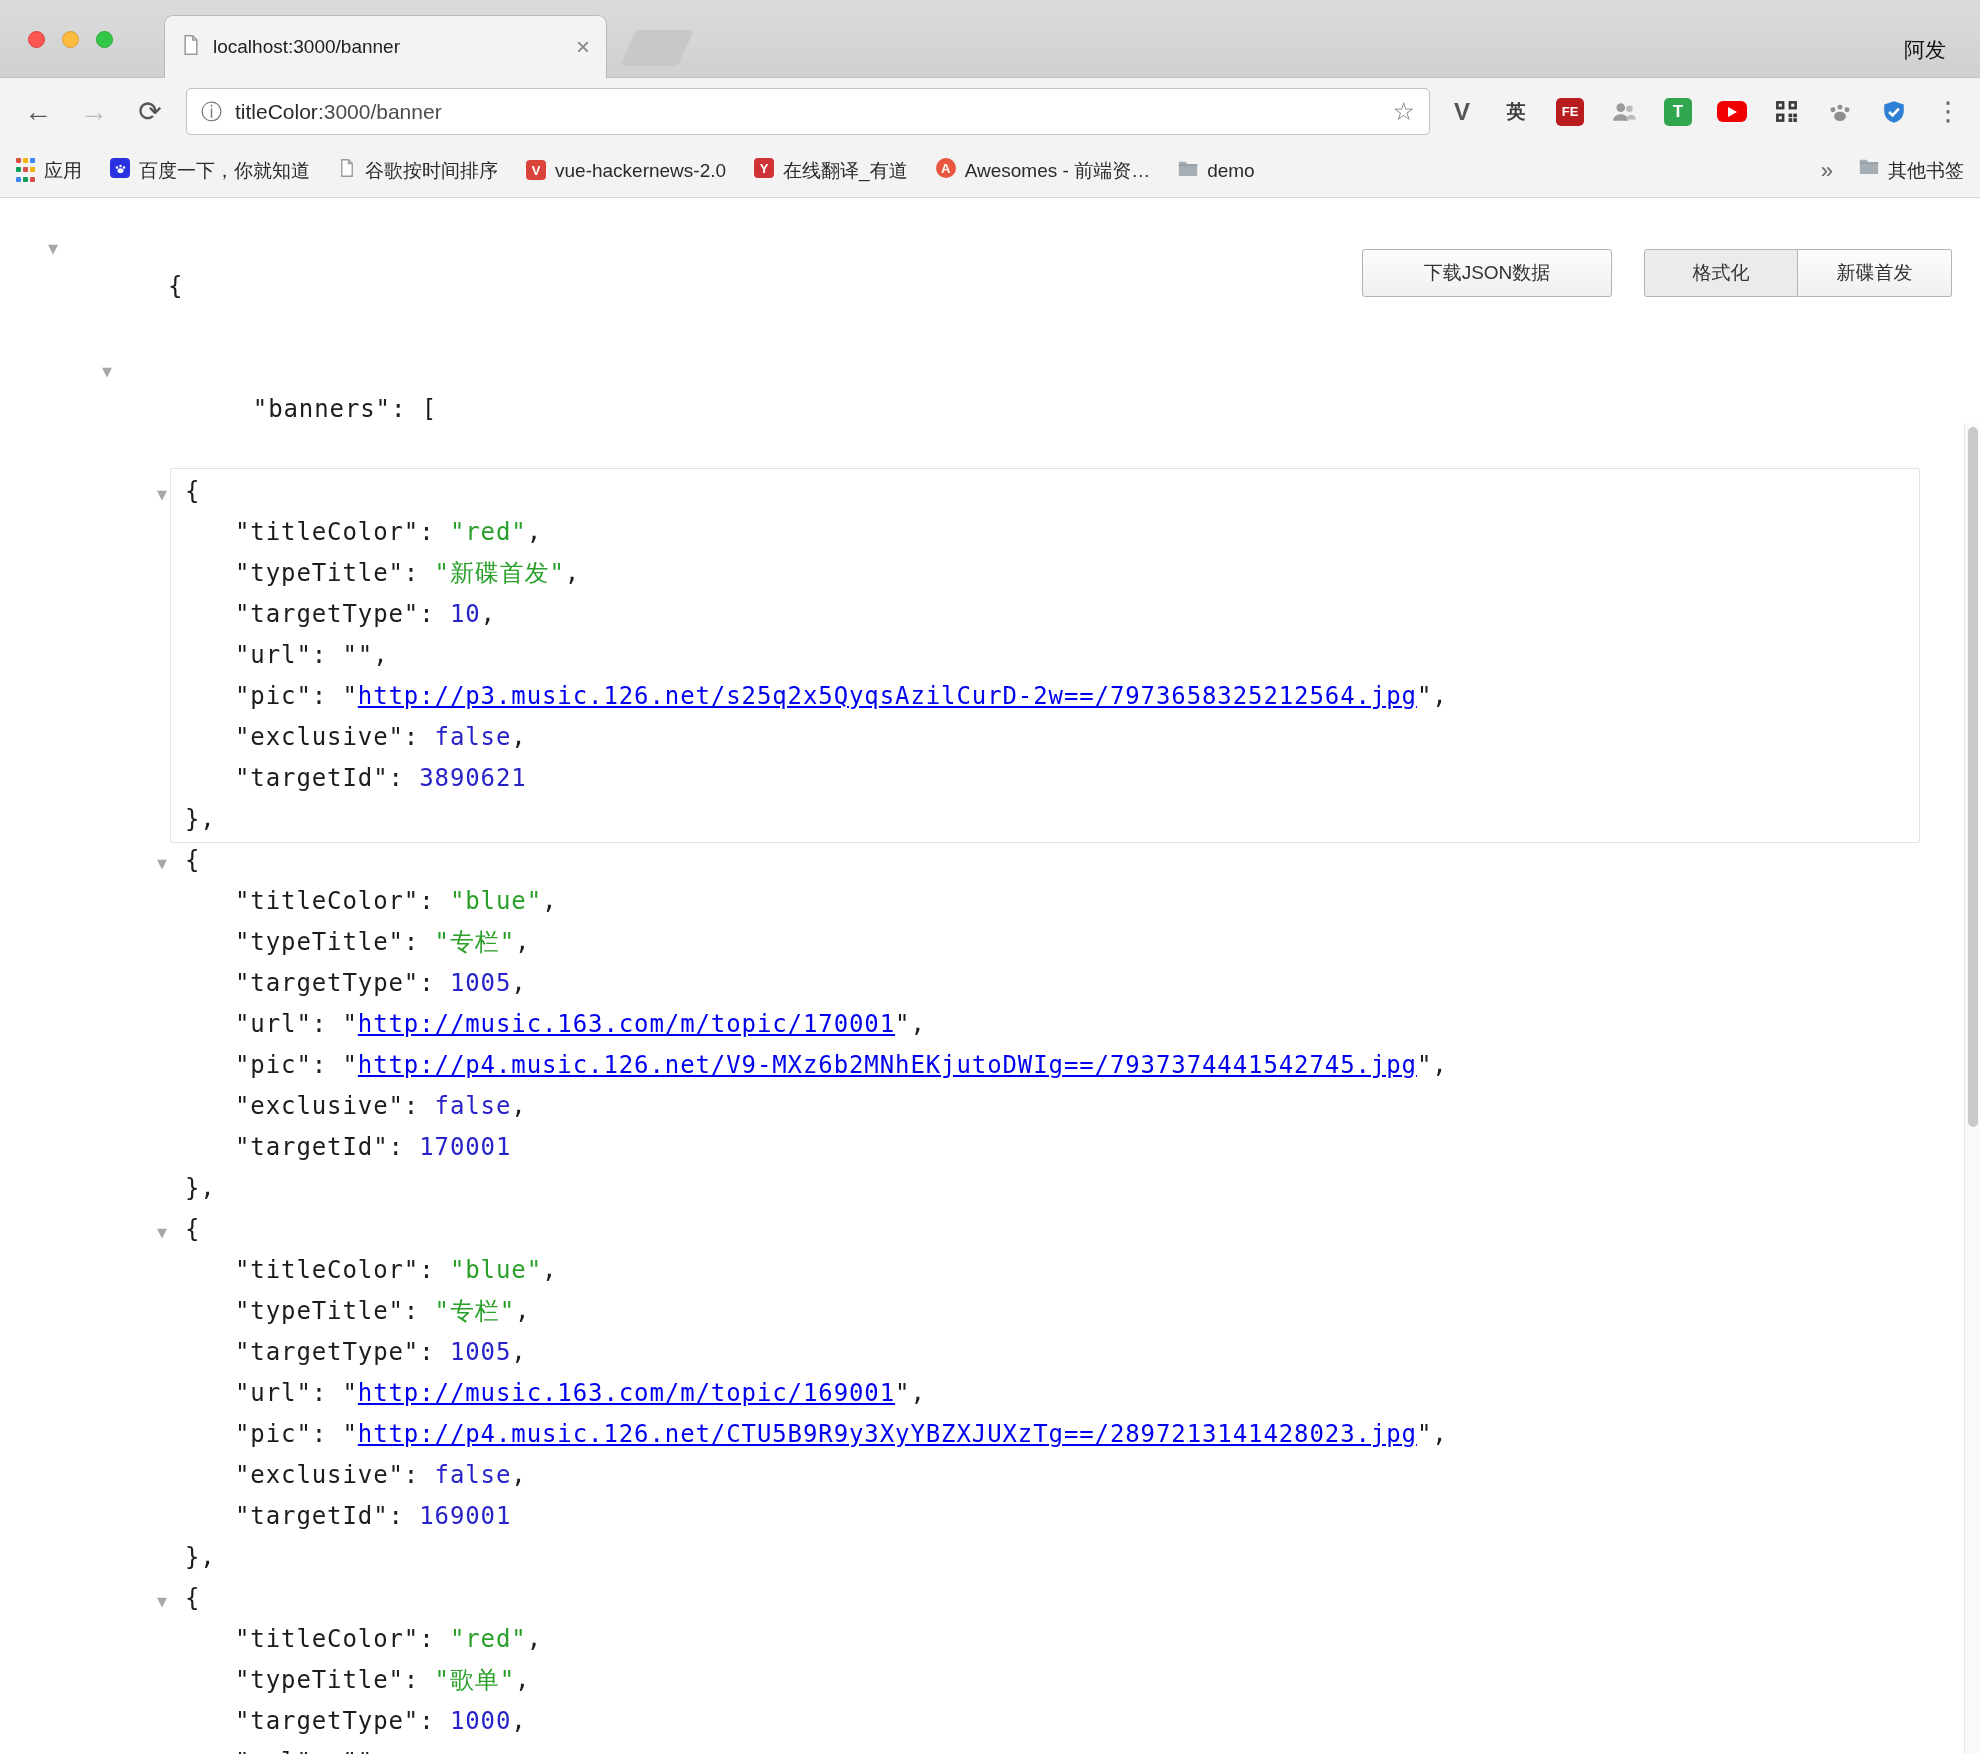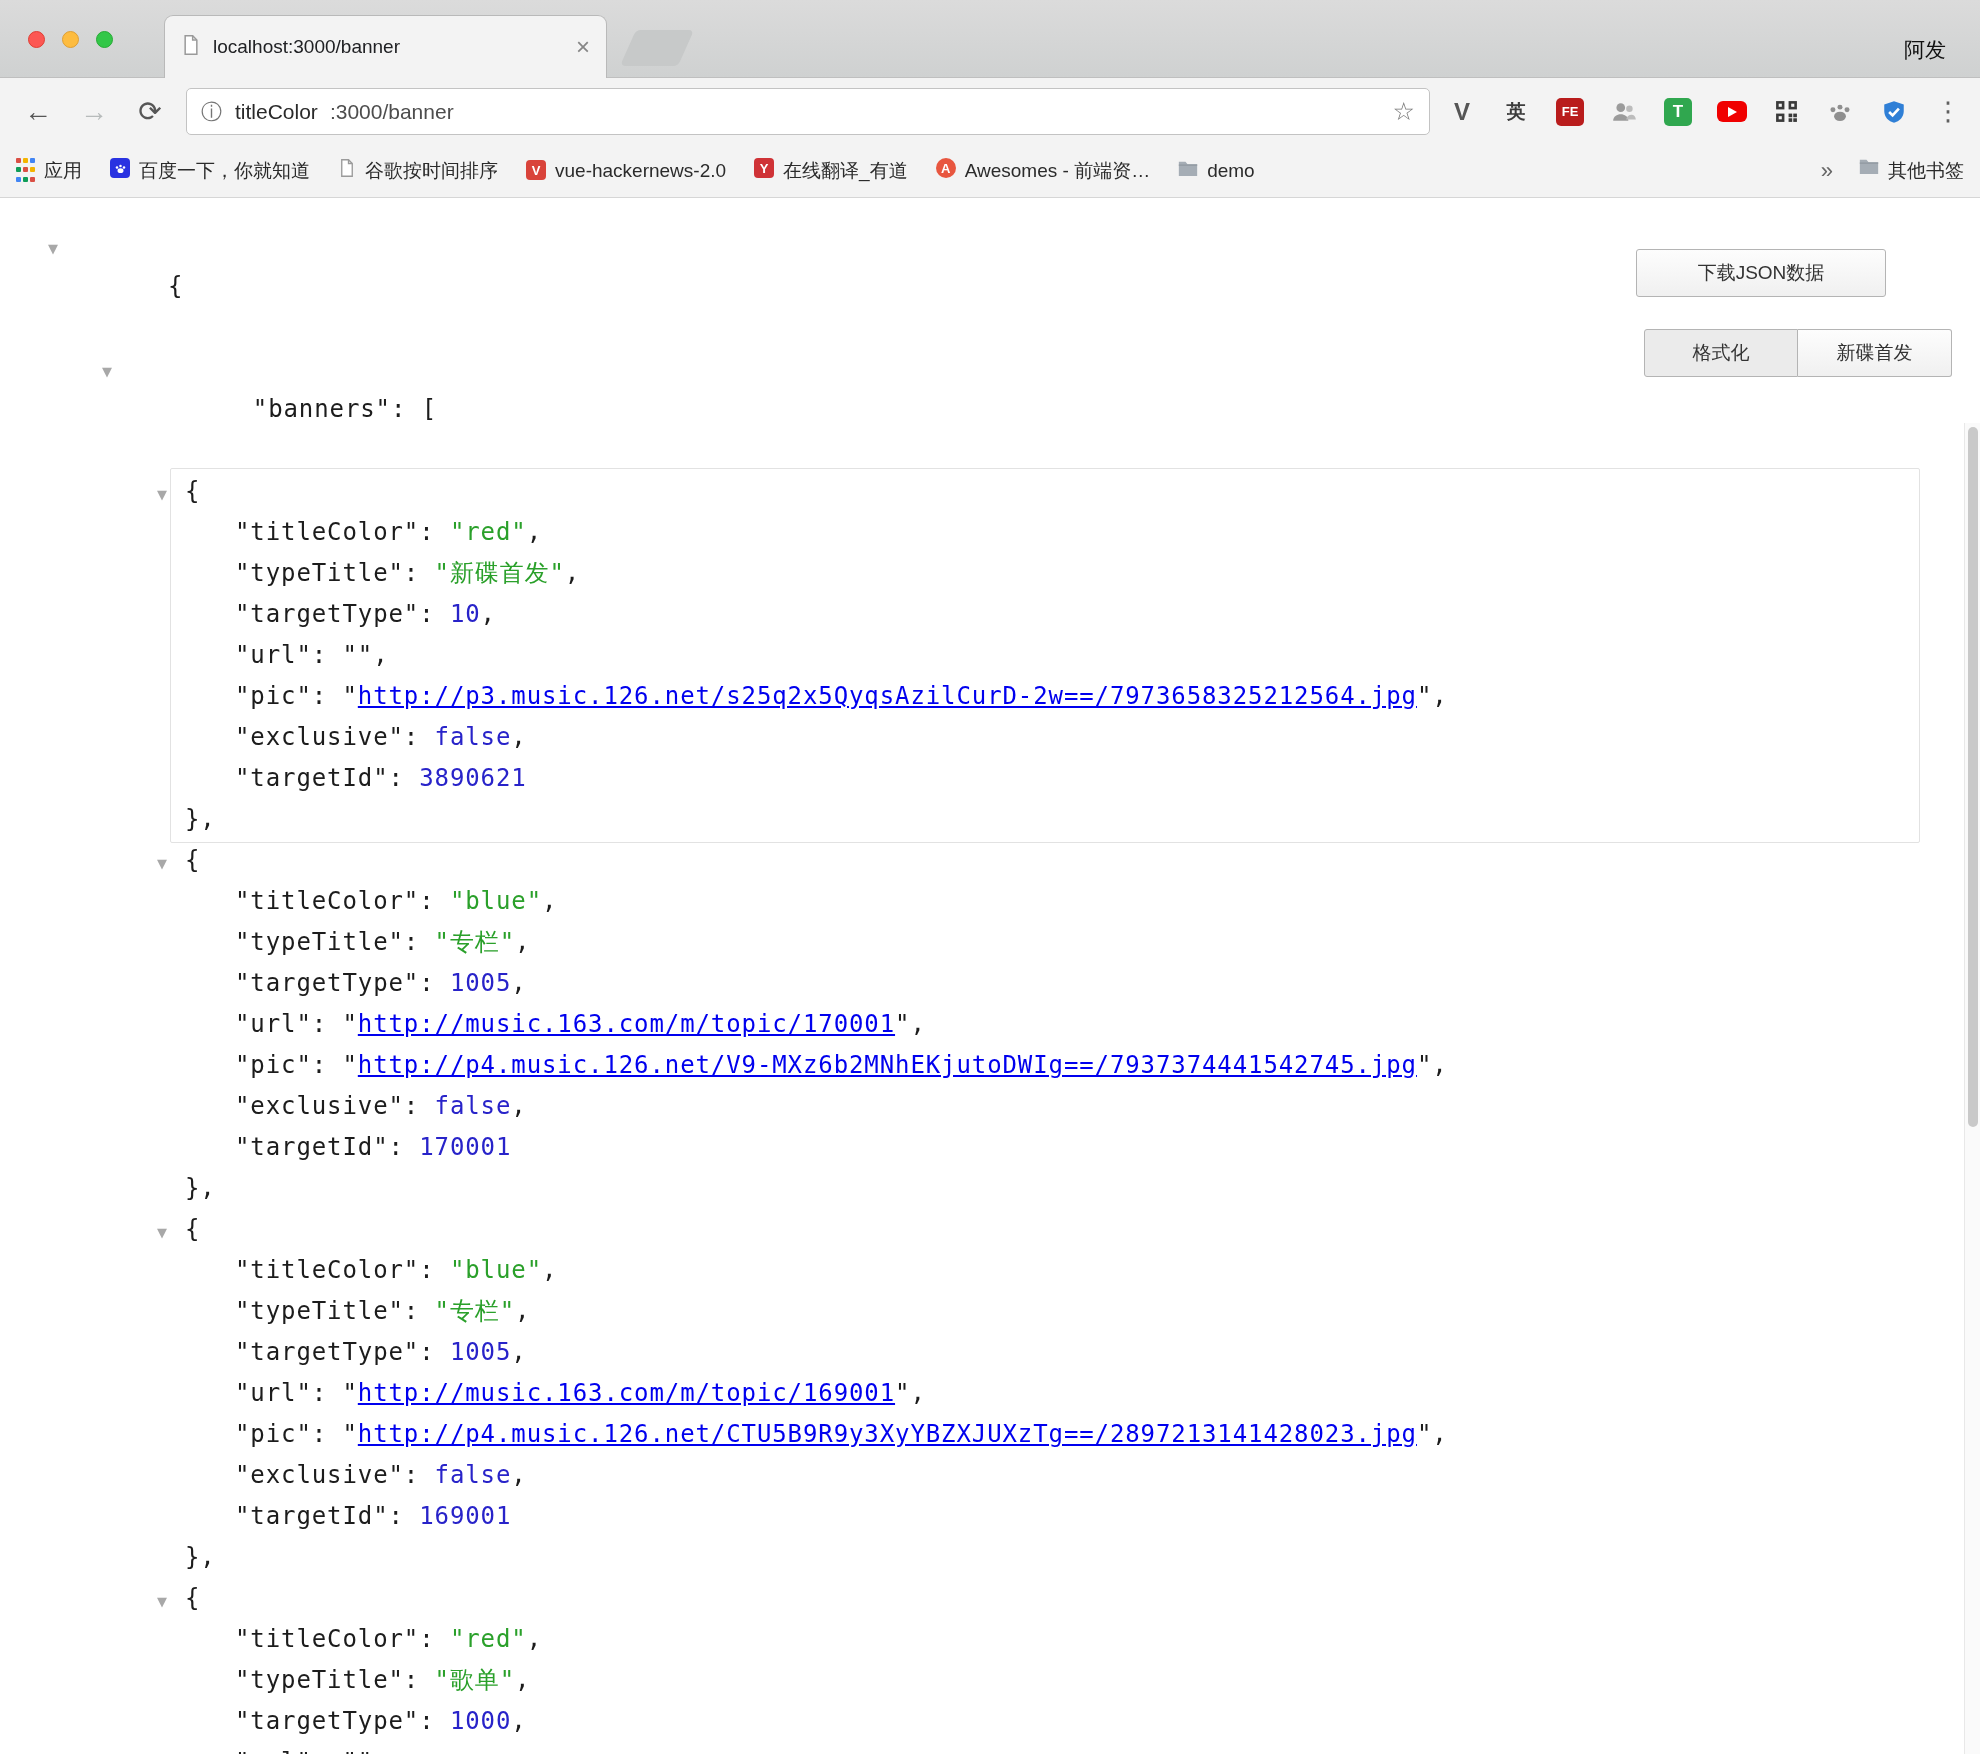--- a/index.html
+++ b/index.html
@@ -27,21 +27,21 @@
 
   
   .toolbar{height:67px;background:#f3f3f3;display:flex;align-items:center;padding:0 16px;}
   .nav-btn{width:44px;height:44px;display:flex;align-items:center;justify-content:center;font-size:28px;color:#565656;border-radius:50%;}
   .nav-btn + .nav-btn{margin-left:12px;}
   .nav-btn.disabled{color:#b7bbbb;}
   .omnibox{flex:1;height:47px;margin-left:14px;margin-right:16px;background:#fff;border:1px solid #c3c3c3;border-radius:5px;display:flex;align-items:center;padding:0 14px;}
   .info-icon{font-size:21px;color:#757575;margin-right:13px;}
   .url-text{font-size:21px;white-space:nowrap;}
   .url-host{color:#2a2a2a;}
-  .url-rest{color:#4d4d4d;margin-left:12px;}
+  .url-rest{color:#4d4d4d;}
   .star-icon{margin-left:auto;font-size:25px;color:#767676;}
   .ext-row{display:flex;align-items:center;gap:22px;}
   .ext{width:32px;height:32px;display:flex;align-items:center;justify-content:center;}
   .ext-letter{font-weight:bold;color:#555;font-size:24px;}
   .ext-sq{width:28px;height:28px;border-radius:5px;display:flex;align-items:center;justify-content:center;color:#fff;font-weight:bold;}
   .ext-fe{background:#b91c1c;font-size:13px;}
   .ext-t{background:#30a74f;font-size:17px;}
   .ext-yt{width:30px;height:21px;border-radius:6px;background:#f00000;display:flex;align-items:center;justify-content:center;}
   .yt-play{width:0;height:0;border-left:9px solid #fff;border-top:5px solid transparent;border-bottom:5px solid transparent;}
   .ext-en{font-size:19px;color:#3c3c3c;font-weight:bold;}
@@ -51,21 +51,21 @@
   .bookmarks{height:53px;background:#f3f3f3;border-bottom:1px solid #d6d6d6;display:flex;align-items:center;padding:0 16px;gap:28px;font-size:19px;color:#2b2b2b;}
   .bm{display:flex;gap:9px;white-space:nowrap;}
   .apps-grid{display:grid;grid-template-columns:repeat(3,5px);gap:2px;}
   .apps-grid i{width:5px;height:5px;border-radius:1px;display:block;}
   .bm-ico{width:20px;height:20px;border-radius:4px;display:flex;align-items:center;justify-content:center;color:#fff;font-weight:bold;font-size:13px;}
   .bm-right{margin-left:auto;display:flex;align-items:center;gap:26px;}
   .chev{font-size:22px;color:#666;}
 
   
   .content{position:relative;height:1556px;background:#fff;}
-  .page-buttons{position:absolute;top:24px;right:28px;display:flex;gap:32px;flex-direction:column;}
+  .page-buttons{position:absolute;top:24px;right:28px;display:flex;gap:24px;}
   .btn{height:48px;border:1px solid #b4b4b4;border-radius:3px;background:linear-gradient(#fdfdfd,#f0f0f0);font-size:19px;color:#333;display:flex;align-items:center;justify-content:center;font-family:"Liberation Sans",sans-serif;}
   .btn-download{width:250px;}
   .btn-group{display:flex;margin-left:8px;}
   .btn-group .btn{width:154px;border-radius:0;}
   .btn-group .btn:first-child{border-radius:3px 0 0 3px;background:#ebebeb;}
   .btn-group .btn:last-child{border-radius:0 3px 3px 0;border-left:none;}
 
   
   #json-tree{margin-top:27px;padding-left:76px;padding-right:30px;font-family:"DejaVu Sans Mono","Liberation Mono",monospace;font-size:24px;letter-spacing:0.9px;line-height:41px;color:var(--key_dark);}
   .line{position:relative;white-space:pre;}

